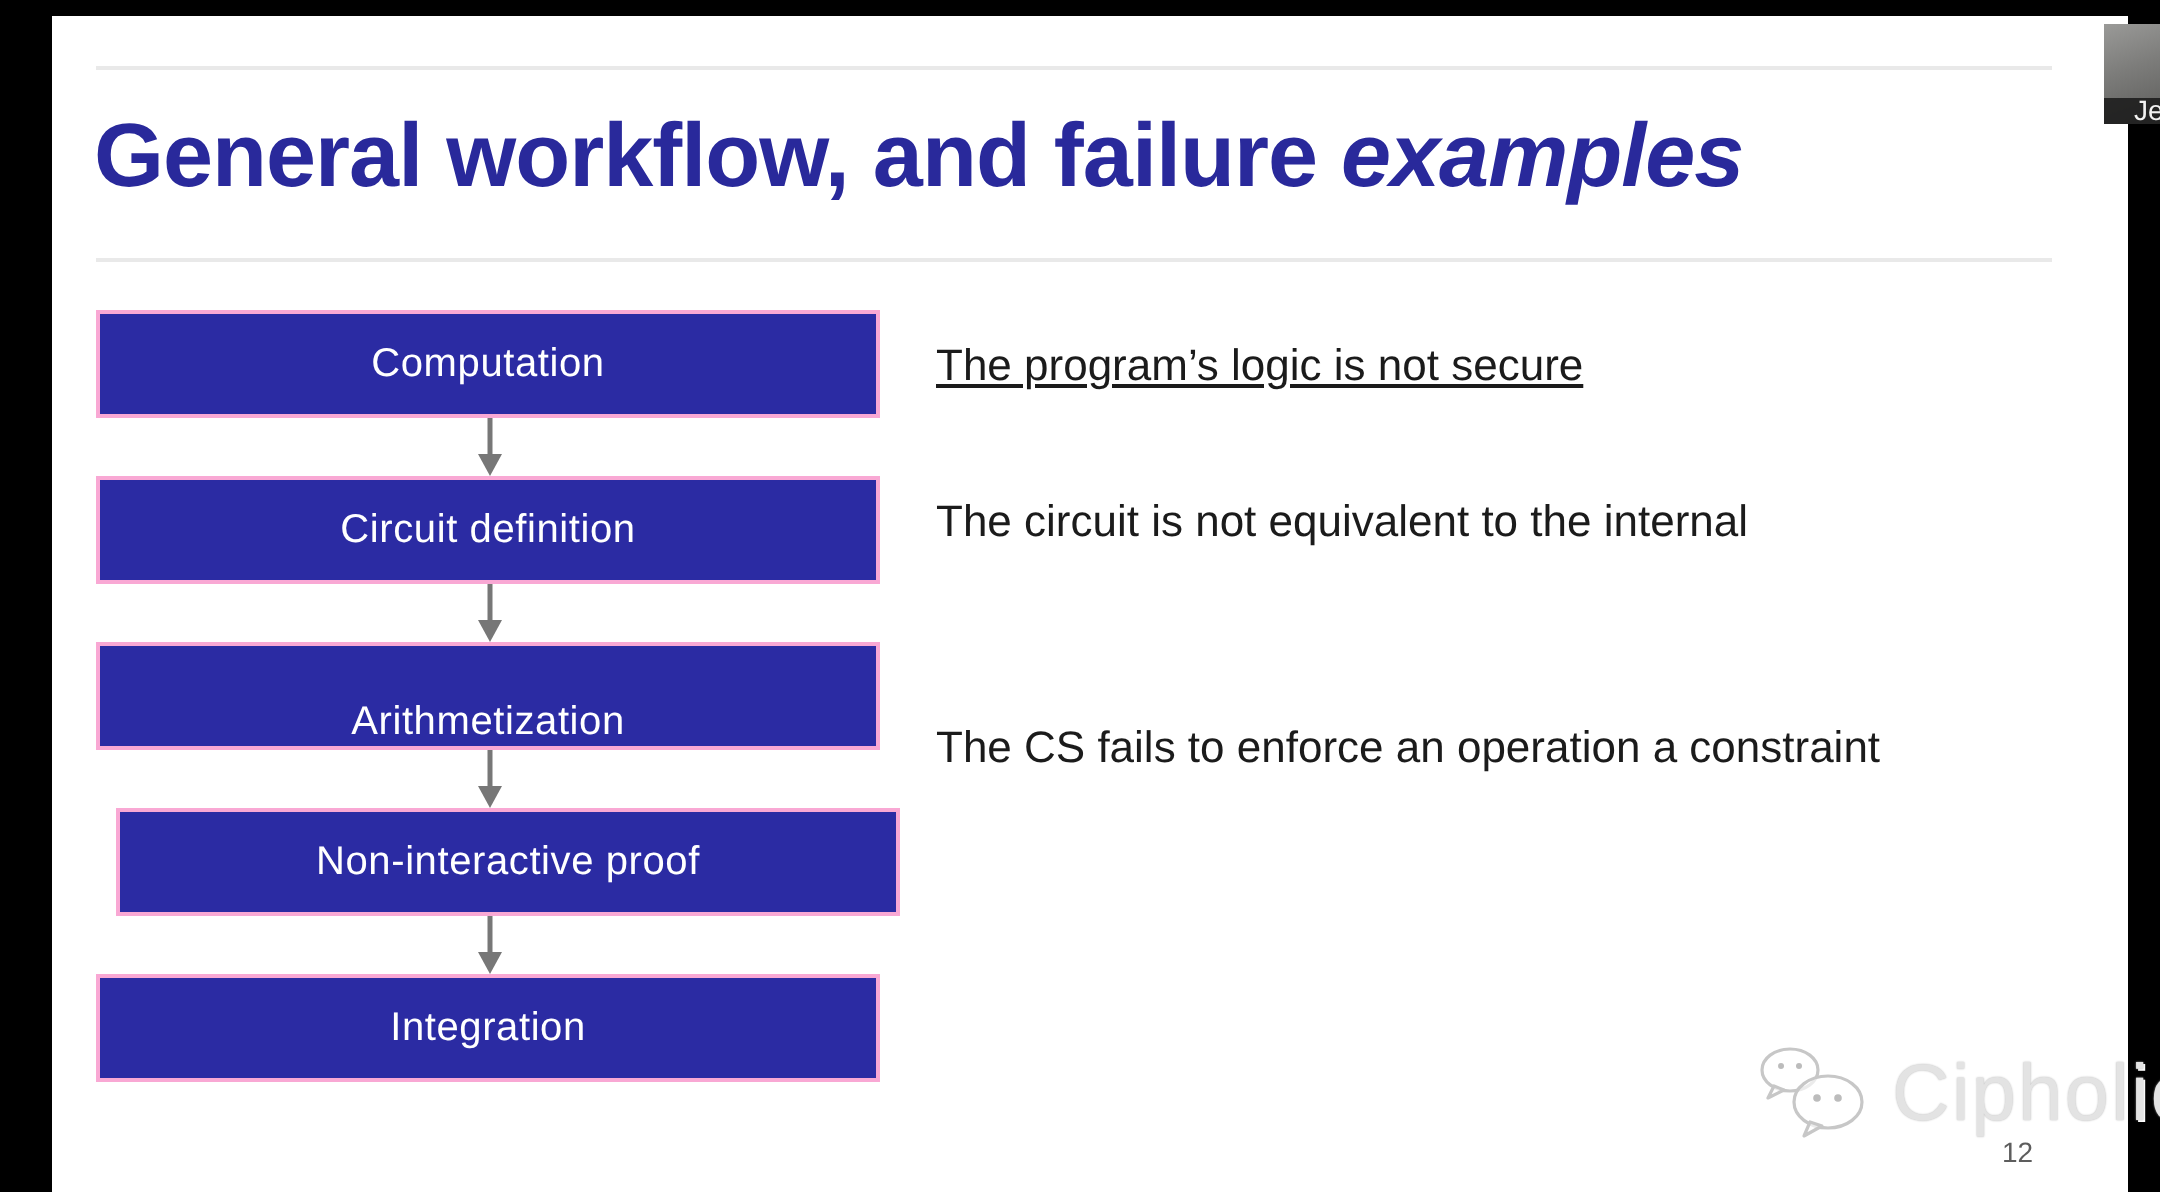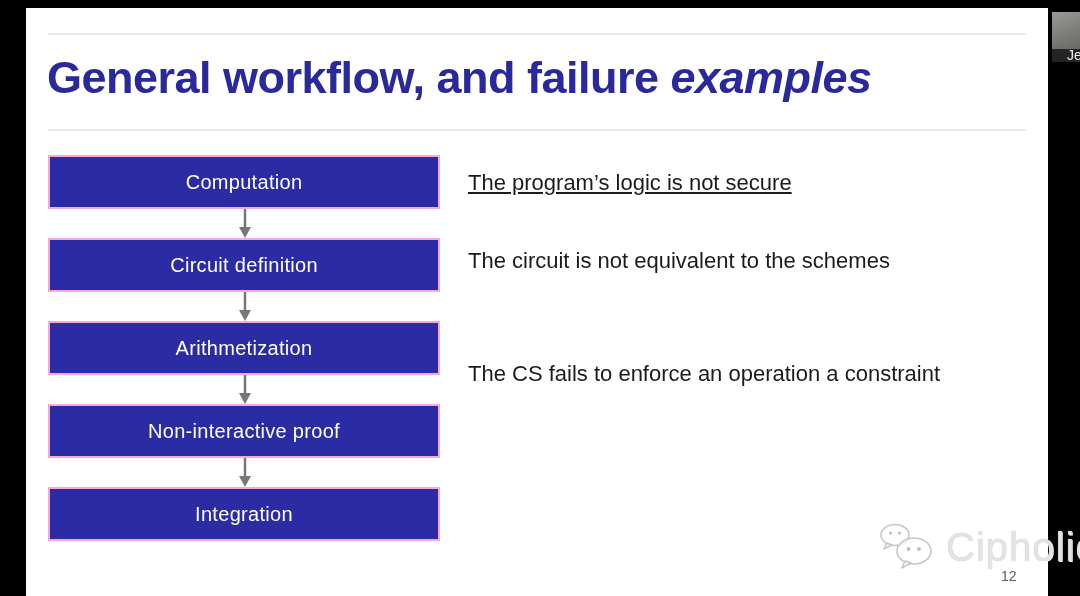--- a/index.html
+++ b/index.html
@@ -18,20 +18,21 @@
     background: #000;
   }
   
   .slide {
     position: absolute;
     left: 26px;
     top: 8px;
     width: 1022px;
     height: 588px;
     background: #ffffff;
+    padding-left: 16px;
   }
   .hairline {
     position: absolute;
     left: 22px;
     width: 978px;
     height: 2px;
     background: #e9e9e9;
   }
   .hairline.top { top: 25px; }
   .hairline.under-title { top: 121px; }
@@ -60,22 +61,22 @@
     box-sizing: border-box;
     display: flex;
     align-items: center;
     justify-content: center;
     color: #ffffff;
     font-size: 20px;
     letter-spacing: 0.3px;
   }
   .flow-box.b0 { top: 147px; }
   .flow-box.b1 { top: 230px; }
-  .flow-box.b2 { top: 313px; }
-  .flow-box.b3 { top: 396px; }
+  .flow-box.b2 { top: 313px; align-items: flex-end; }
+  .flow-box.b3 { top: 396px; margin-left: 10px; }
   .flow-box.b4 { top: 479px; justify-content: center; }
 
   .flow-arrow {
     position: absolute;
     left: 211px;
     width: 16px;
     height: 29px;
   }
   .flow-arrow.a0 { top: 201px; }
   .flow-arrow.a1 { top: 284px; }
@@ -189,21 +190,21 @@
     <svg class="flow-arrow a2" viewBox="0 0 16 29">
       <line x1="8" y1="0" x2="8" y2="19" stroke="#777" stroke-width="2.5"></line>
       <polygon points="2,18 14,18 8,29" fill="#777"></polygon>
     </svg>
     <svg class="flow-arrow a3" viewBox="0 0 16 29">
       <line x1="8" y1="0" x2="8" y2="19" stroke="#777" stroke-width="2.5"></line>
       <polygon points="2,18 14,18 8,29" fill="#777"></polygon>
     </svg>
 
     <div class="failure f0">The program’s logic is not secure</div>
-    <div class="failure f1">The circuit is not equivalent to the schemes</div>
+    <div class="failure f1">The circuit is not equivalent to the internal</div>
     <div class="failure f2">The CS fails to enforce an operation a constraint</div>
 
     <div class="watermark">
       <svg width="62" height="52" viewBox="0 0 62 52">
         <g fill="rgba(255,255,255,0.65)" stroke="#c7c7c7" stroke-width="1.6">
           <ellipse cx="17" cy="14" rx="14" ry="10.5"></ellipse>
           <path d="M9 22 L6 28 L14 24 Z" stroke-linejoin="round"></path>
           <ellipse cx="36" cy="30" rx="17" ry="13"></ellipse>
           <path d="M27 40 L24 47 L33 42 Z" stroke-linejoin="round"></path>
         </g>

